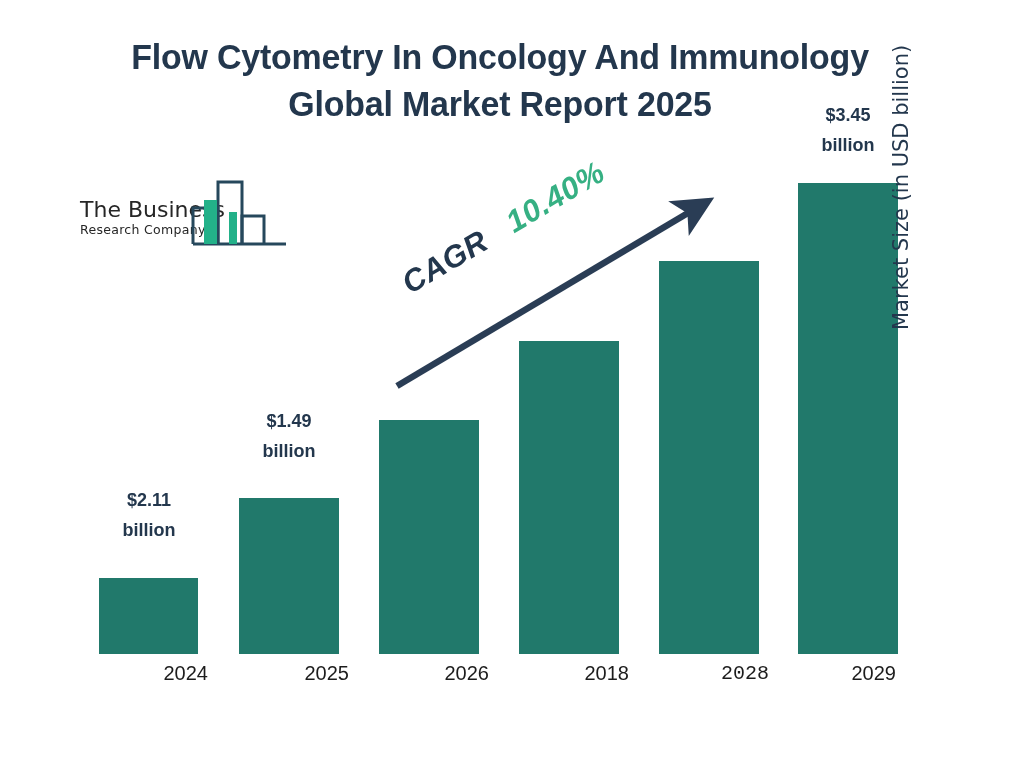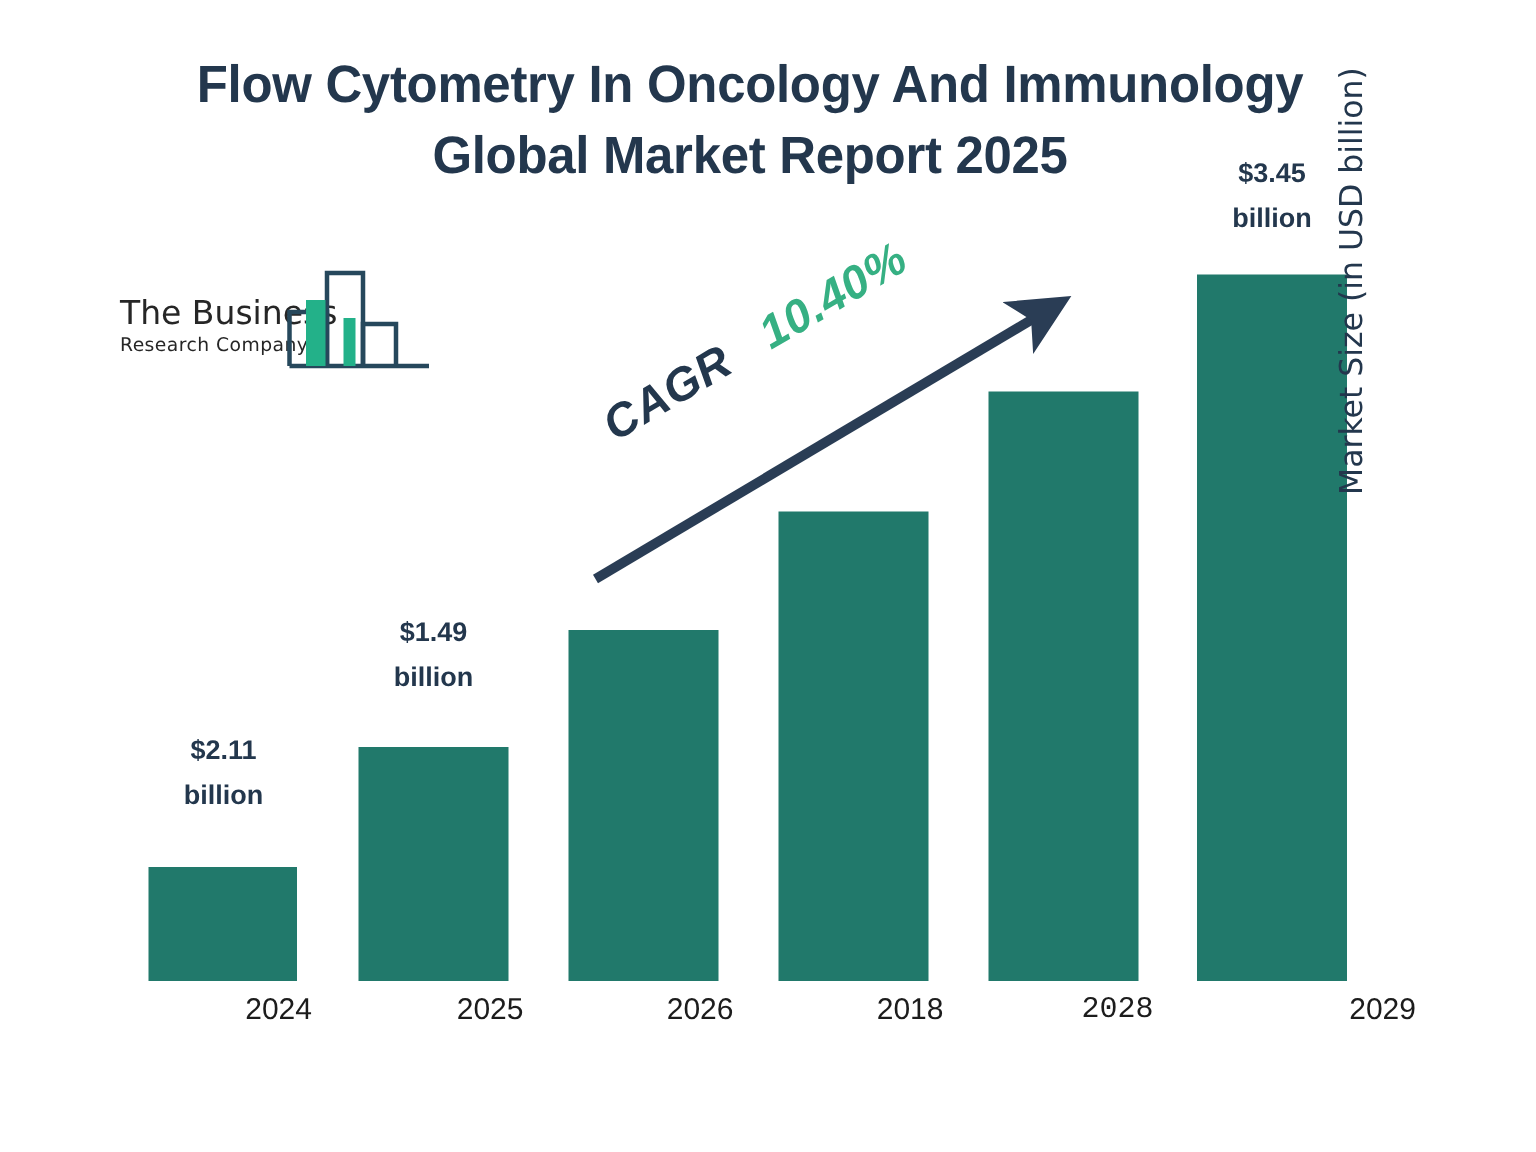--- a/index.html
+++ b/index.html
@@ -204,19 +204,19 @@
   <div class="bar-label" style="left:778px; top:100px; width:140px;">
     <span>$3.45</span>
     <span>billion</span>
   </div>
 
   <div class="x-tick" style="left:88px; top:662px; width:120px;">2024</div>
   <div class="x-tick" style="left:229px; top:662px; width:120px;">2025</div>
   <div class="x-tick" style="left:369px; top:662px; width:120px;">2026</div>
   <div class="x-tick" style="left:509px; top:662px; width:120px;">2018</div>
   <div class="x-tick" style="left:649px; top:662px; width:120px;font-family:Liberation Mono, monospace;">2028</div>
-  <div class="x-tick" style="left:824px; top:662px; width:120px;">2029</div>
+  <div class="x-tick" style="left:776px; top:662px; width:120px;">2029</div>
 
   <div class="y-axis-title">Market Size (in USD billion)</div>
 
   <div class="bottom-rule"></div>
 
 </div>
 
 </body></html>

